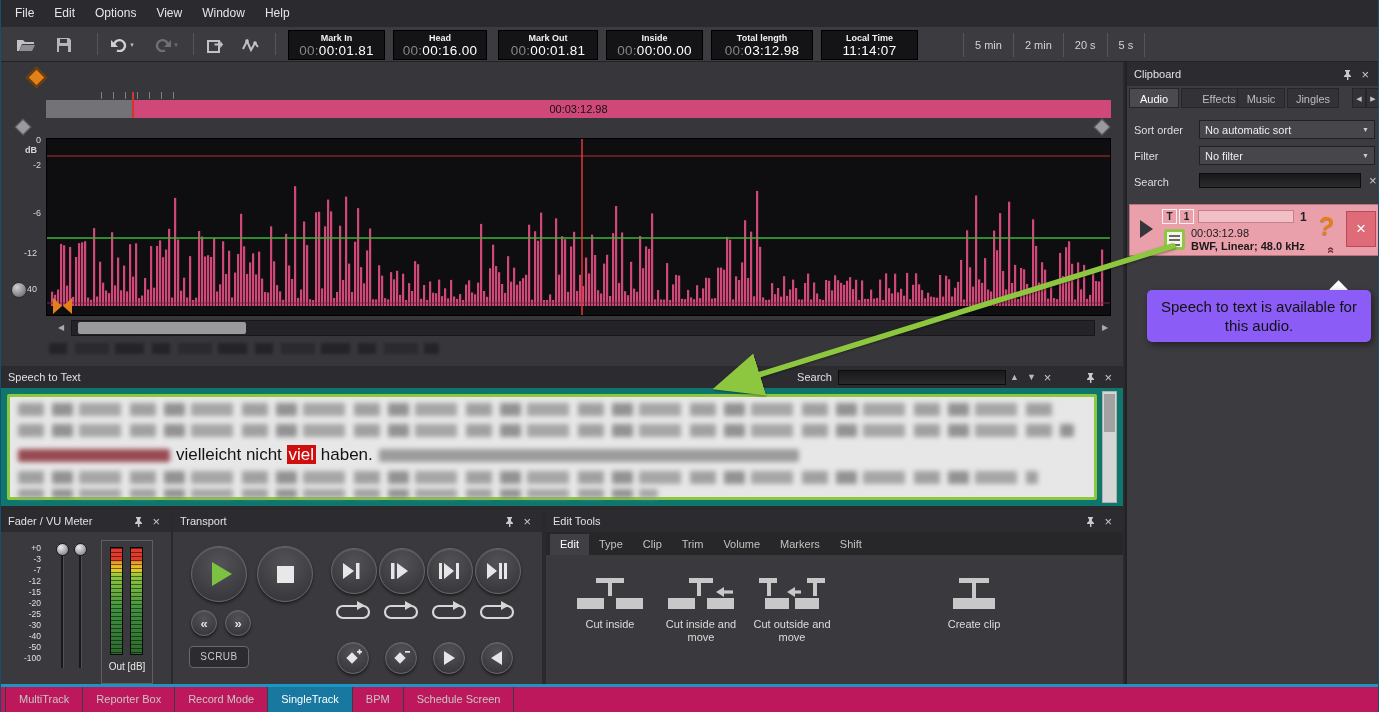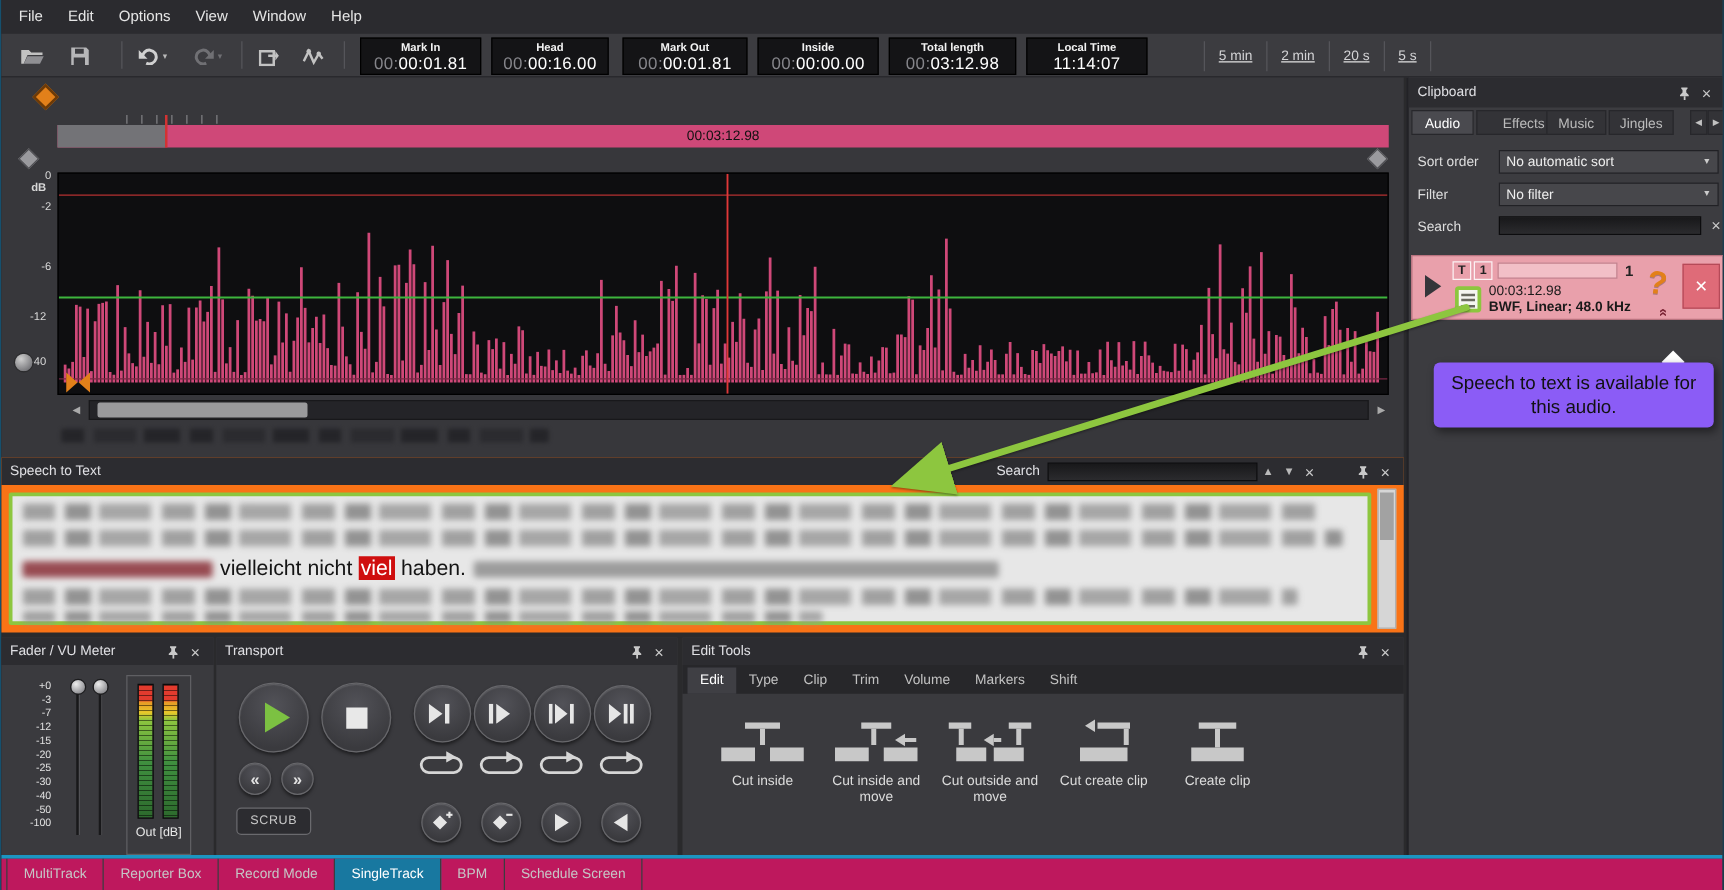--- a/index.html
+++ b/index.html
@@ -13,21 +13,21 @@
   .menubar{position:absolute;left:0;top:0;width:100%;height:27px;background:#2b2b2f;display:flex;align-items:center;padding-left:4px;}
   .mitem{padding:0 10px;line-height:27px;font-size:12px;color:#e6e6e6;cursor:default;}
   .toolbar{position:absolute;left:0;top:27px;width:100%;height:35px;background:#3c3c40;border-bottom:1px solid #232327;}
   .tbtn{position:absolute;top:6px;width:26px;height:24px;display:flex;align-items:center;justify-content:center;}
   .tsep{position:absolute;top:6px;width:1px;height:22px;background:#55555a;}
   .caret{font-size:7px;color:#b8b8b8;margin-left:2px;}
   .timebox{position:absolute;top:3px;height:30px;background:#141416;border:1px solid #000;text-align:center;padding-top:2px;}
   .tb-label{font-size:9px;font-weight:bold;color:#f2f2f2;line-height:10px;}
   .tb-value{font-size:13.5px;color:#fff;line-height:16px;letter-spacing:.3px;}
   .tb-value .dim{color:#85858a;}
-  .zoomgrp{position:absolute;left:962px;top:6px;height:24px;display:flex;text-decoration:underline;}
+  .zoomgrp{position:absolute;left:962px;top:6px;height:24px;display:flex;}
   .zoombtn{padding:0 11px;height:24px;line-height:24px;color:#d4d4d6;border-left:1px solid #55555a;font-size:11px;cursor:default;}
   .zoombtn:last-child{border-right:1px solid #55555a;}
 
   
   .panel{position:absolute;background:#3a3a3e;}
   .hdr{position:absolute;left:0;right:0;top:0;height:22px;background:#2c2c30;display:flex;align-items:center;font-size:11px;color:#e0e0e4;padding:0 7px;}
   .hdr .spacer{flex:1;}
   .xicon{color:#cacaca;font-size:13px;line-height:1;padding:0 4px;cursor:default;}
   .hicon{color:#b9b9b9;font-size:9px;padding:0 4px;cursor:default;}
   .pin{margin:0 4px;display:inline-block;}
@@ -46,21 +46,21 @@
   .knob{position:absolute;left:10px;top:220px;width:16px;height:16px;border-radius:50%;background:radial-gradient(circle at 35% 30%,#cfcfcf,#77777b 75%);border:1px solid #2c2c2e;}
   .bowtie-l{position:absolute;width:0;height:0;border-top:8px solid transparent;border-bottom:8px solid transparent;border-left:9px solid var(--marker-orange,#e2801a);}
   .bowtie-r{position:absolute;width:0;height:0;border-top:8px solid transparent;border-bottom:8px solid transparent;border-right:9px solid var(--marker-orange,#e2801a);}
   .hscroll{position:absolute;left:70px;top:258px;width:1024px;height:16px;background:#242428;border:1px solid #18181b;}
   .hthumb{position:absolute;left:6px;top:1px;width:168px;height:12px;background:#9a9a9c;border-radius:2px;}
   .scrollarrow{position:absolute;top:258px;width:16px;height:16px;color:#aaa;font-size:8px;text-align:center;line-height:16px;}
   .blurline-dark{position:absolute;left:48px;top:281px;width:390px;height:11px;border-radius:2px;filter:blur(1.6px);opacity:.9;
     background:repeating-linear-gradient(90deg,#232327 0 18px,rgba(0,0,0,0) 18px 26px,#2a2a2e 26px 60px,rgba(0,0,0,0) 60px 66px,#232327 66px 95px,rgba(0,0,0,0) 95px 103px);}
 
   
-  .speech{position:absolute;left:0;top:366px;width:1122px;height:140px;background:#f97316;}
+  .speech{position:absolute;left:0;top:366px;width:1122px;height:140px;background:#0f766e;}
   .search-input{background:linear-gradient(#18181a,#2b2b2e);border:1px solid #0c0c0e;height:15px;color:#ddd;font-size:11px;padding:0 4px;outline:none;}
   .greenbox{position:absolute;left:6px;top:28px;width:1090px;height:106px;border:3px solid var(--accent-green,#8dc63f);background:#e7e7e7;border-radius:2px;}
   .blurline{position:absolute;height:13px;border-radius:2px;filter:blur(2.4px);opacity:.8;
     background:repeating-linear-gradient(90deg,#8f8f8f 0 26px,rgba(0,0,0,0) 26px 34px,#7d7d7d 34px 55px,rgba(0,0,0,0) 55px 61px,#969696 61px 103px,rgba(0,0,0,0) 103px 112px);}
   .transcript-line{position:absolute;left:8px;top:46px;height:24px;display:flex;align-items:center;white-space:pre;}
   .blurchunk{display:inline-block;height:13px;border-radius:2px;filter:blur(2.6px);opacity:.85;}
   .tr-text{font-size:17px;color:#141414;margin:0 6px;}
   .tr-hl{background:var(--highlight-red,#cf0e0e);color:#fff;padding:0 2px;}
   .vscroll{position:absolute;left:1101px;top:25px;width:15px;height:112px;background:#d6d6d6;border:1px solid #b0b0b0;}
   .vthumb{position:absolute;left:1px;top:2px;width:11px;height:38px;background:#a2a2a2;}
@@ -828,29 +828,20 @@
           <rect class="ticon" x="38" y="26" width="24" height="11"></rect>
         <rect class="ticon" x="2" y="6" width="18" height="5"></rect>
           <rect class="ticon" x="50" y="6" width="18" height="5"></rect>
         <rect class="ticon" x="10" y="11" width="4" height="13"></rect>
           <rect class="ticon" x="56" y="11" width="4" height="13"></rect>
         <polygon class="ticon" points="30,20 38,15 38,25"></polygon>
           <rect class="ticon" x="38" y="18.4" width="6" height="3.2"></rect>
       </svg>
       <div class="lbl">Cut outside and move</div>
     </div>
-    <div class="toolbtn" style="left:293px">
-      <svg width="70" height="40">
-        <rect class="ticon" x="16" y="26" width="38" height="11"></rect>
-        <rect class="ticon" x="30" y="6" width="26" height="5"></rect>
-          <rect class="ticon" x="51" y="11" width="4" height="13"></rect>
-        <polygon class="ticon" points="20,8.5 28,3.5 28,13.5"></polygon>
-      </svg>
-      <div class="lbl">Cut create clip</div>
-    </div>
     <div class="toolbtn" style="left:384px">
       <svg width="70" height="40">
         <rect class="ticon" x="20" y="6" width="30" height="5"></rect>
           <rect class="ticon" x="33" y="11" width="4" height="15"></rect>
         <rect class="ticon" x="14" y="26" width="42" height="11"></rect>
       </svg>
       <div class="lbl">Create clip</div>
     </div>
   </div>
 

